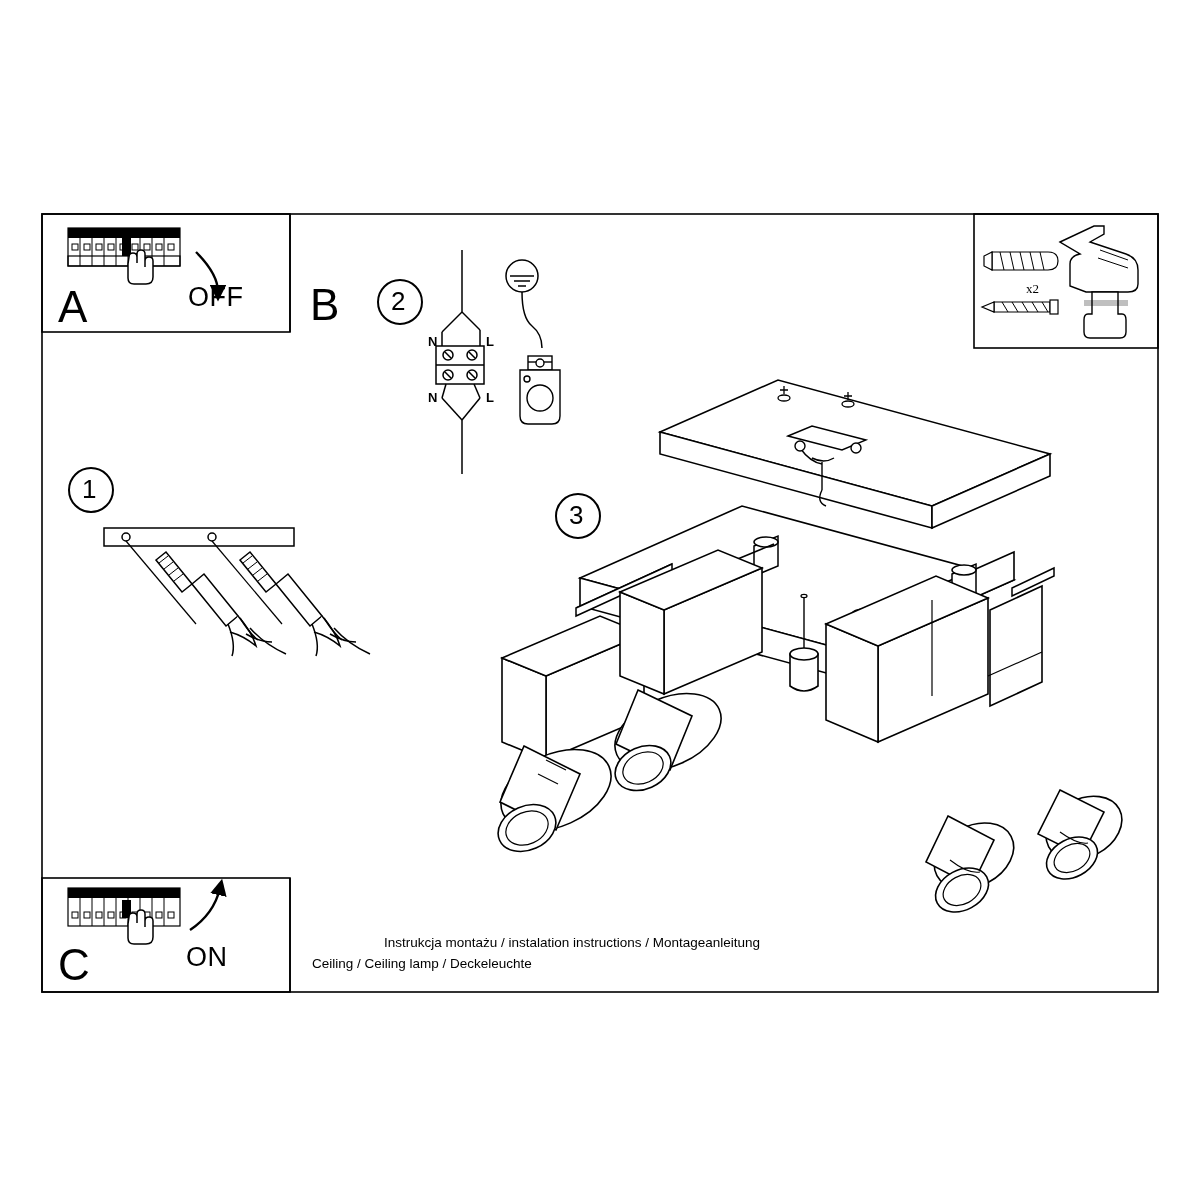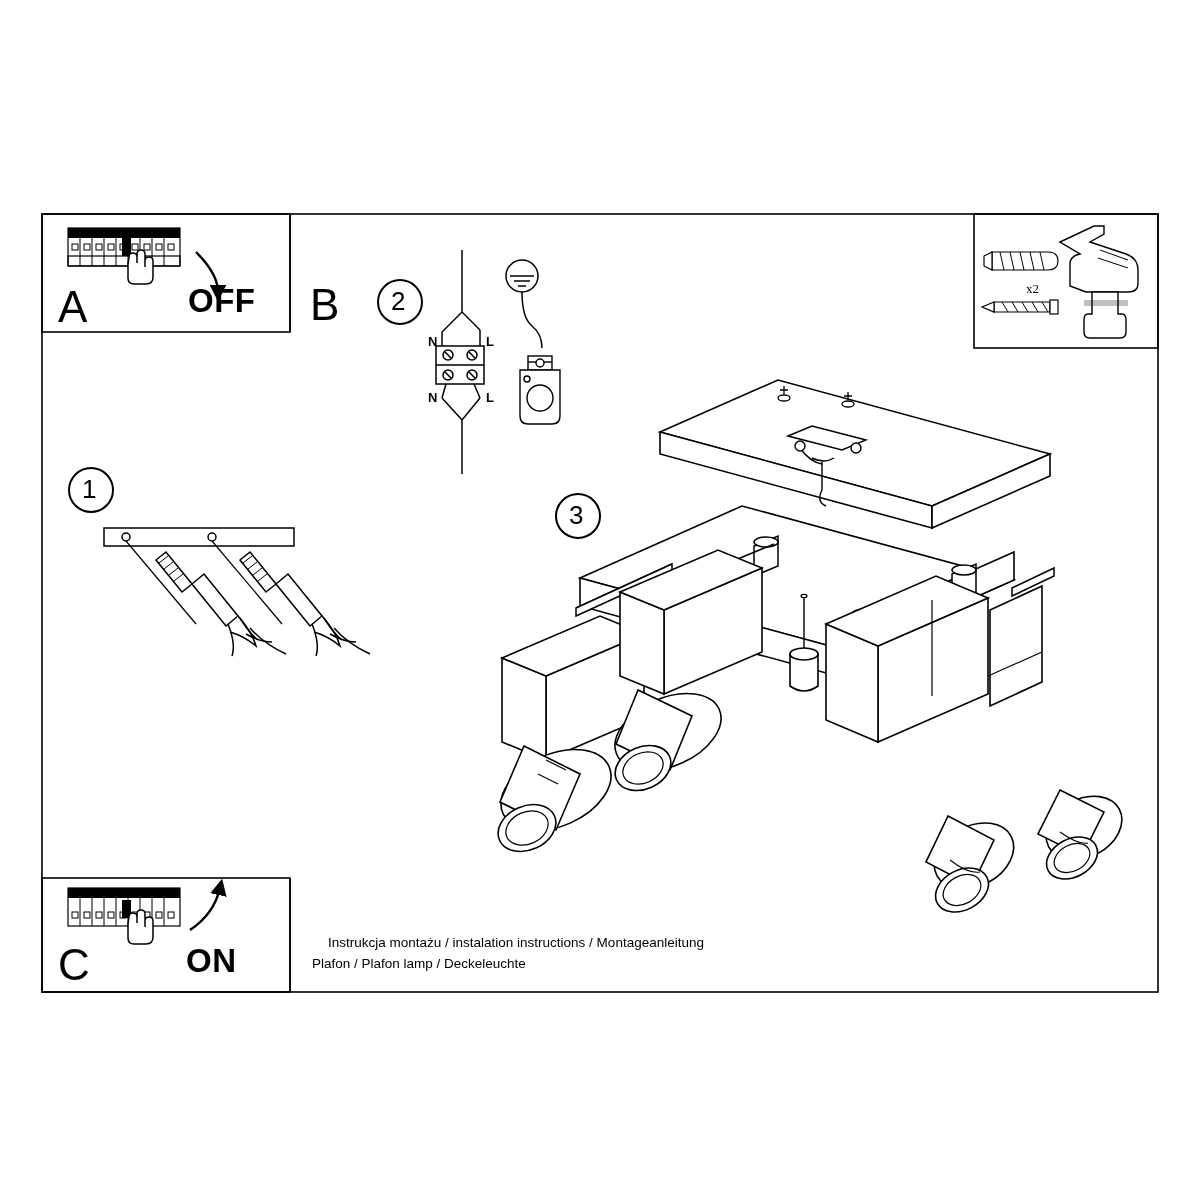--- a/index.html
+++ b/index.html
@@ -6,21 +6,21 @@
   body{
     width:1200px;height:1200px;background:#ffffff;
     font-family:"Liberation Sans", sans-serif;
     color:#000;overflow:hidden;position:relative;
   }
   #sheet{position:absolute;inset:0;}
   .svgroot{position:absolute;left:0;top:0;width:1200px;height:1200px;}
   .lbl{position:absolute;}
 
   .big-letter{font-size:44px;font-weight:400;font-family:"Liberation Sans",sans-serif;}
-  .onoff{font-size:33px;font-weight:700;letter-spacing:0.5px;}
+  .onoff{font-size:27px;font-weight:400;letter-spacing:0.5px;}
   .nl{font-size:13px;font-weight:700;}
   .x2{font-size:13px;font-family:Liberation Serif, serif;}
   .num{font-size:26px;}
   .caption{font-size:13.5px;line-height:20px;}
 </style>
 </head>
 <body>
 
 <div id="sheet">
 
@@ -358,16 +358,16 @@
   <div class="lbl num" style="left:391px;top:286px;">2</div>
   <div class="lbl num" style="left:569px;top:500px;">3</div>
 
   <div class="lbl nl" style="left:428px;top:334px;">N</div>
   <div class="lbl nl" style="left:486px;top:334px;">L</div>
   <div class="lbl nl" style="left:428px;top:390px;">N</div>
   <div class="lbl nl" style="left:486px;top:390px;">L</div>
 
   <div class="lbl x2" style="left:1026px;top:281px;">x2</div>
 
-  <div class="lbl caption" style="left:328px;top:933px;width:460px;">Instrukcja montażu / instalation instructions / Montageanleitung</div>
-  <div class="lbl caption" style="left:312px;top:954px;width:460px;">Plafon / Plafon lamp / Deckeleuchte</div>
+  <div class="lbl caption" style="left:300px;top:933px;width:460px;text-align:right;">Instrukcja montażu / instalation instructions / Montageanleitung</div>
+  <div class="lbl caption" style="left:312px;top:954px;width:460px;">Ceiling / Ceiling lamp / Deckeleuchte</div>
 
 </div>
 
 </body></html>

